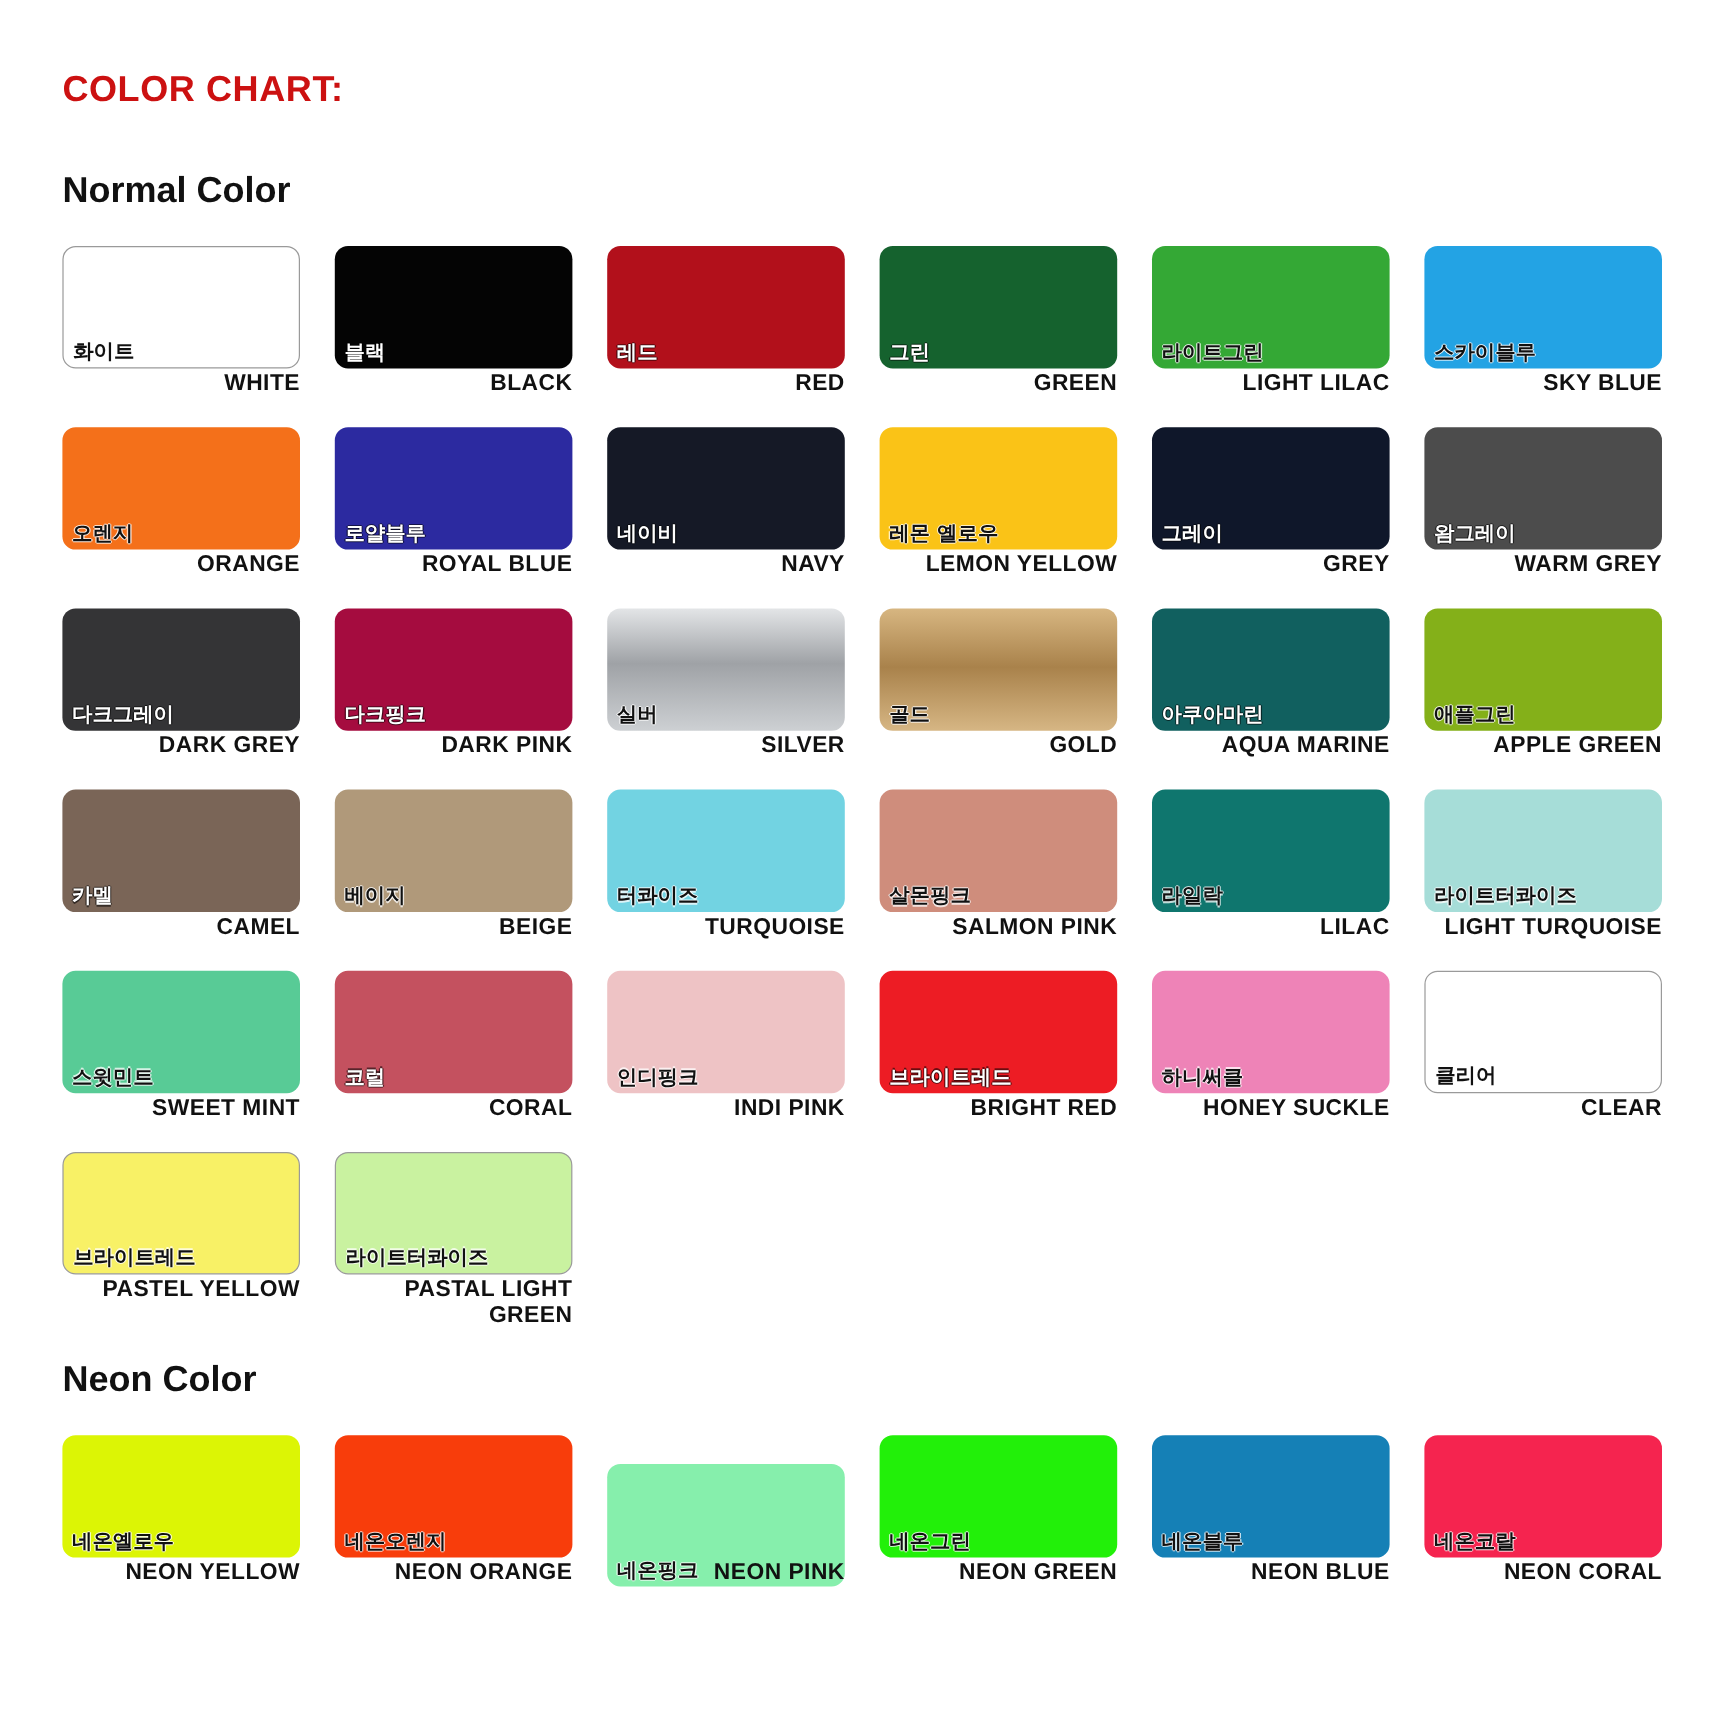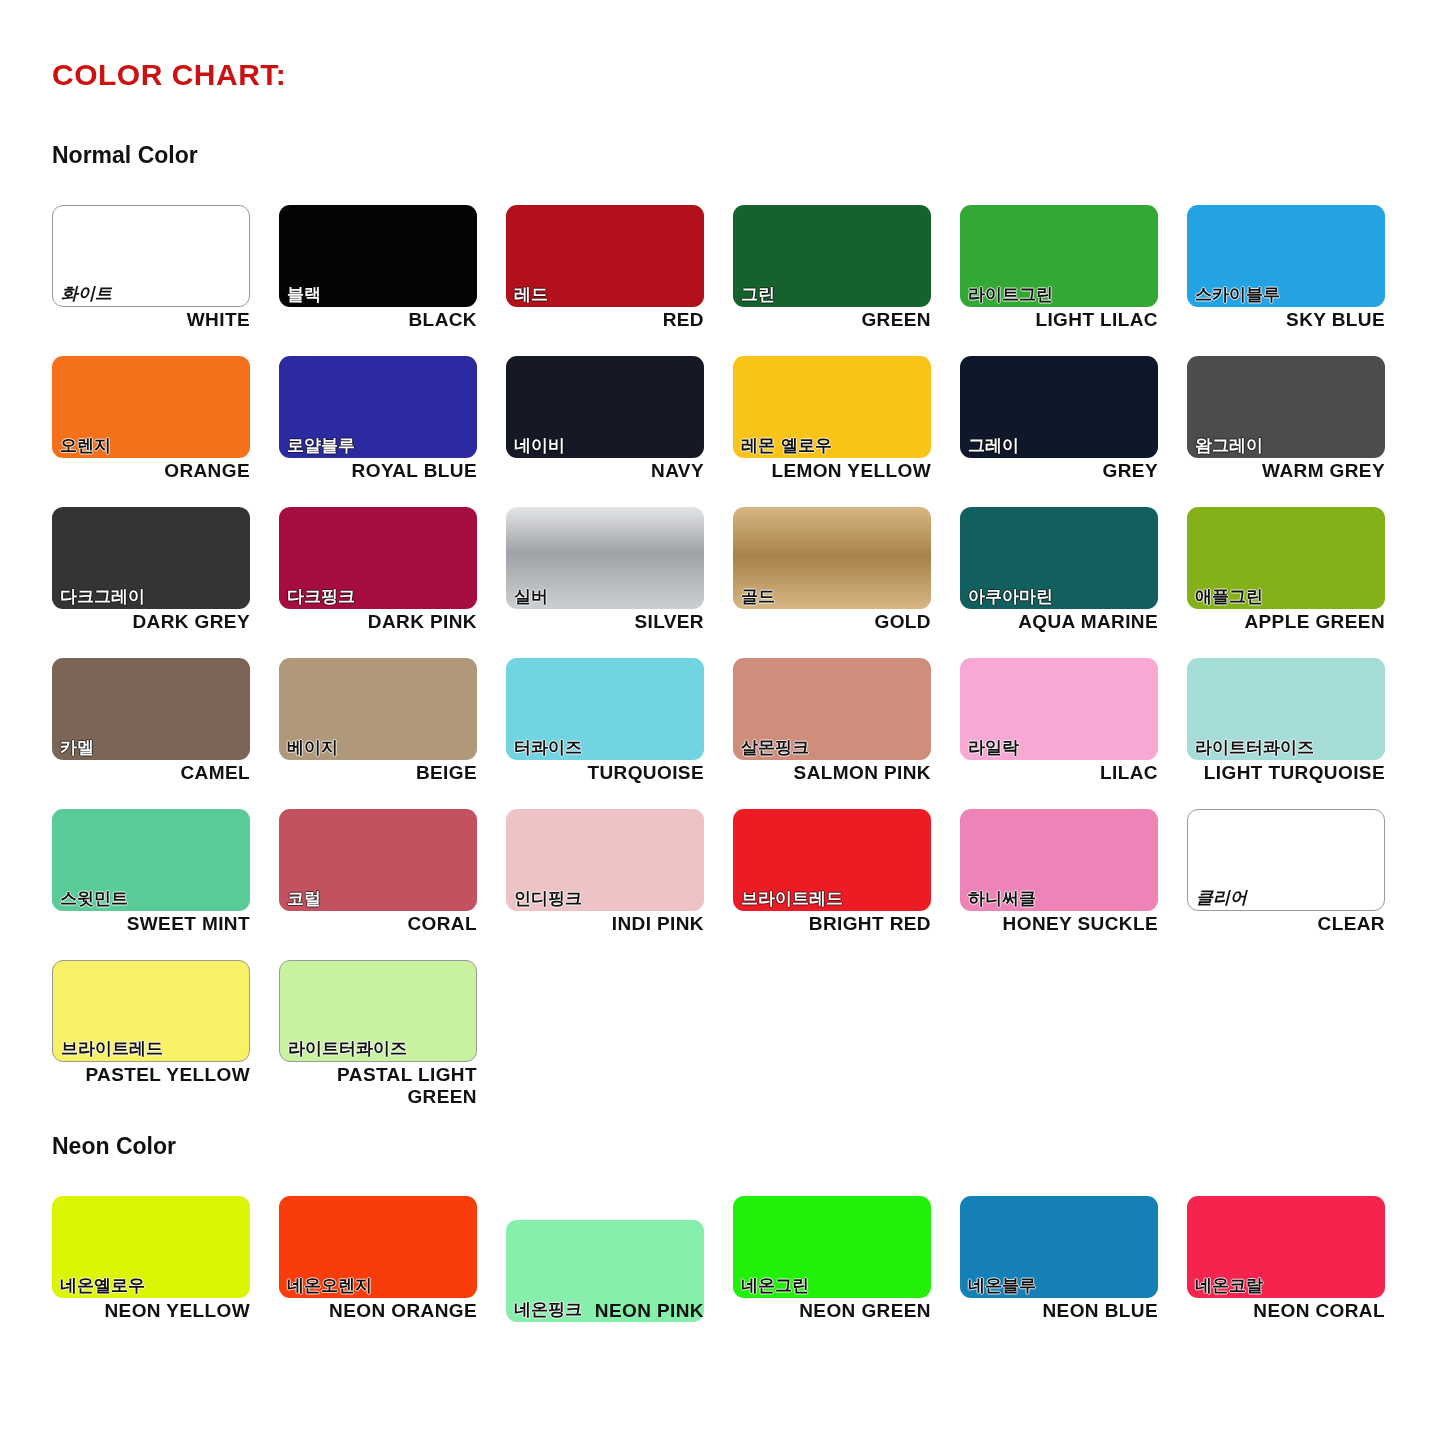--- a/index.html
+++ b/index.html
@@ -27,21 +27,21 @@
     font-size: 30px;
     font-weight: bold;
     letter-spacing: 0.5px;
     color: #cc1111;
     white-space: nowrap;
   }
 
   .section-heading {
     position: absolute;
     left: 52px;
-    font-size: 23px;
+    font-size: 30px;
     font-weight: bold;
     color: #111111;
     white-space: nowrap;
   }
   .section-heading.normal { top: 142px; }
   .section-heading.neon   { top: 1133px; }
 
   
   .swatch-grid {
     position: absolute;
@@ -87,21 +87,20 @@
        0 1px 0 rgba(0,0,0,.55), 0 -1px 0 rgba(0,0,0,.55);
   }
   .swatch-ko.dark-txt {
     color: #111111;
     text-shadow:
        1px 0 0 rgba(255,255,255,.75), -1px 0 0 rgba(255,255,255,.75),
        0 1px 0 rgba(255,255,255,.75), 0 -1px 0 rgba(255,255,255,.75);
   }
   .swatch-ko.plain-txt {
     color: #111111;
-    font-style: italic;
   }
 
   .swatch-en {
     position: absolute;
     left: 0;
     top: 104px;
     width: 198px;
     text-align: right;
     font-size: 19px;
     font-weight: bold;
@@ -246,21 +245,21 @@
         </div>
         <div class="swatch-en">TURQUOISE</div>
       </div>
       <div class="swatch-cell">
         <div class="swatch-box" style="background: rgb(207, 141, 124);">
           <div class="swatch-ko dark-txt">살몬핑크</div>
         </div>
         <div class="swatch-en">SALMON PINK</div>
       </div>
       <div class="swatch-cell">
-        <div class="swatch-box" style="background: #f9a8d4;">
+        <div class="swatch-box" style="background: #0f766e;">
           <div class="swatch-ko dark-txt">라일락</div>
         </div>
         <div class="swatch-en">LILAC</div>
       </div>
       <div class="swatch-cell">
         <div class="swatch-box" style="background: rgb(166, 221, 216);">
           <div class="swatch-ko dark-txt">라이트터콰이즈</div>
         </div>
         <div class="swatch-en">LIGHT TURQUOISE</div>
       </div>

